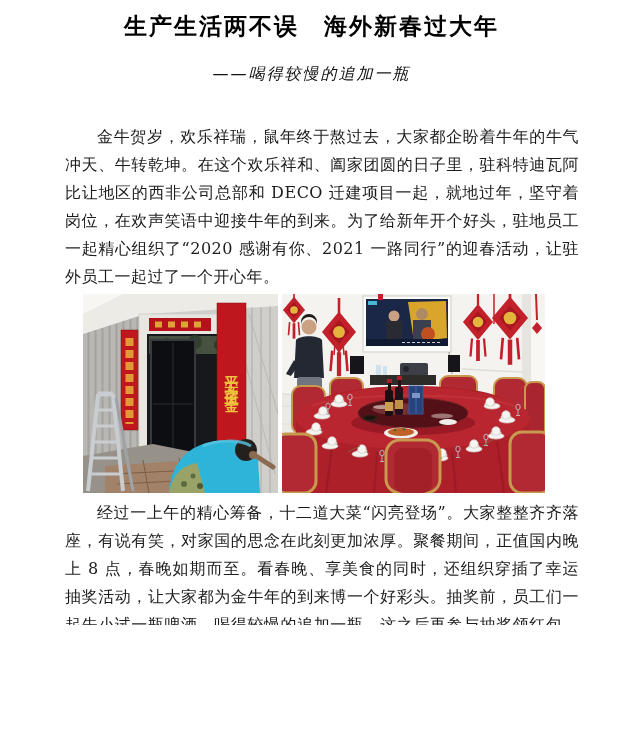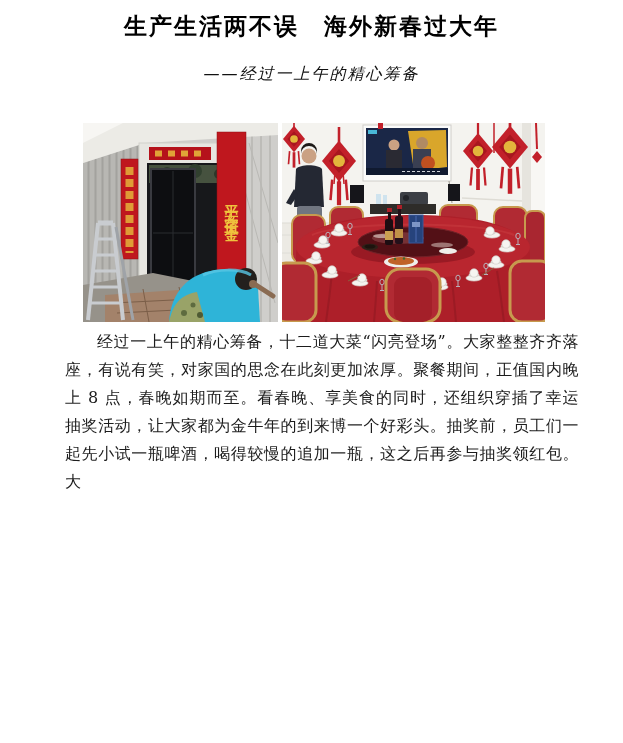--- a/index.html
+++ b/index.html
@@ -65,24 +65,25 @@
     font-family:"DejaVu Serif",serif;
   }
 </style>
 </head>
 <body>
 
 <div class="page">
 
   <h1 class="doc-title">生产生活两不误　海外新春过大年</h1>
 
-  <div class="doc-subtitle">——经过一上午的精心筹备</div>
+  <div class="doc-subtitle">——喝得较慢的追加一瓶</div>
 
   <div class="content">
 
+    <p class="para">金牛贺岁，欢乐祥瑞，鼠年终于熬过去，大家都企盼着牛年的牛气冲天、牛转乾坤。在这个欢乐祥和、阖家团圆的日子里，驻科特迪瓦阿比让地区的西非公司总部和 DECO 迁建项目一起，就地过年，坚守着岗位，在欢声笑语中迎接牛年的到来。为了给新年开个好头，驻地员工一起精心组织了“2020 感谢有你、2021 一路同行”的迎春活动，让驻外员工一起过了一个开心年。</p>
 
 
     <div class="photo-row">
 
       <figure class="photo photo-left" style="margin:0">
         <svg width="195" height="199" viewBox="0 0 195 199">
           <defs>
             <pattern id="corr" width="7" height="10" patternUnits="userSpaceOnUse">
               <rect width="7" height="10" fill="#b8b7b3"></rect>
               <rect x="4.5" width="2" height="10" fill="#a3a29e"></rect>

